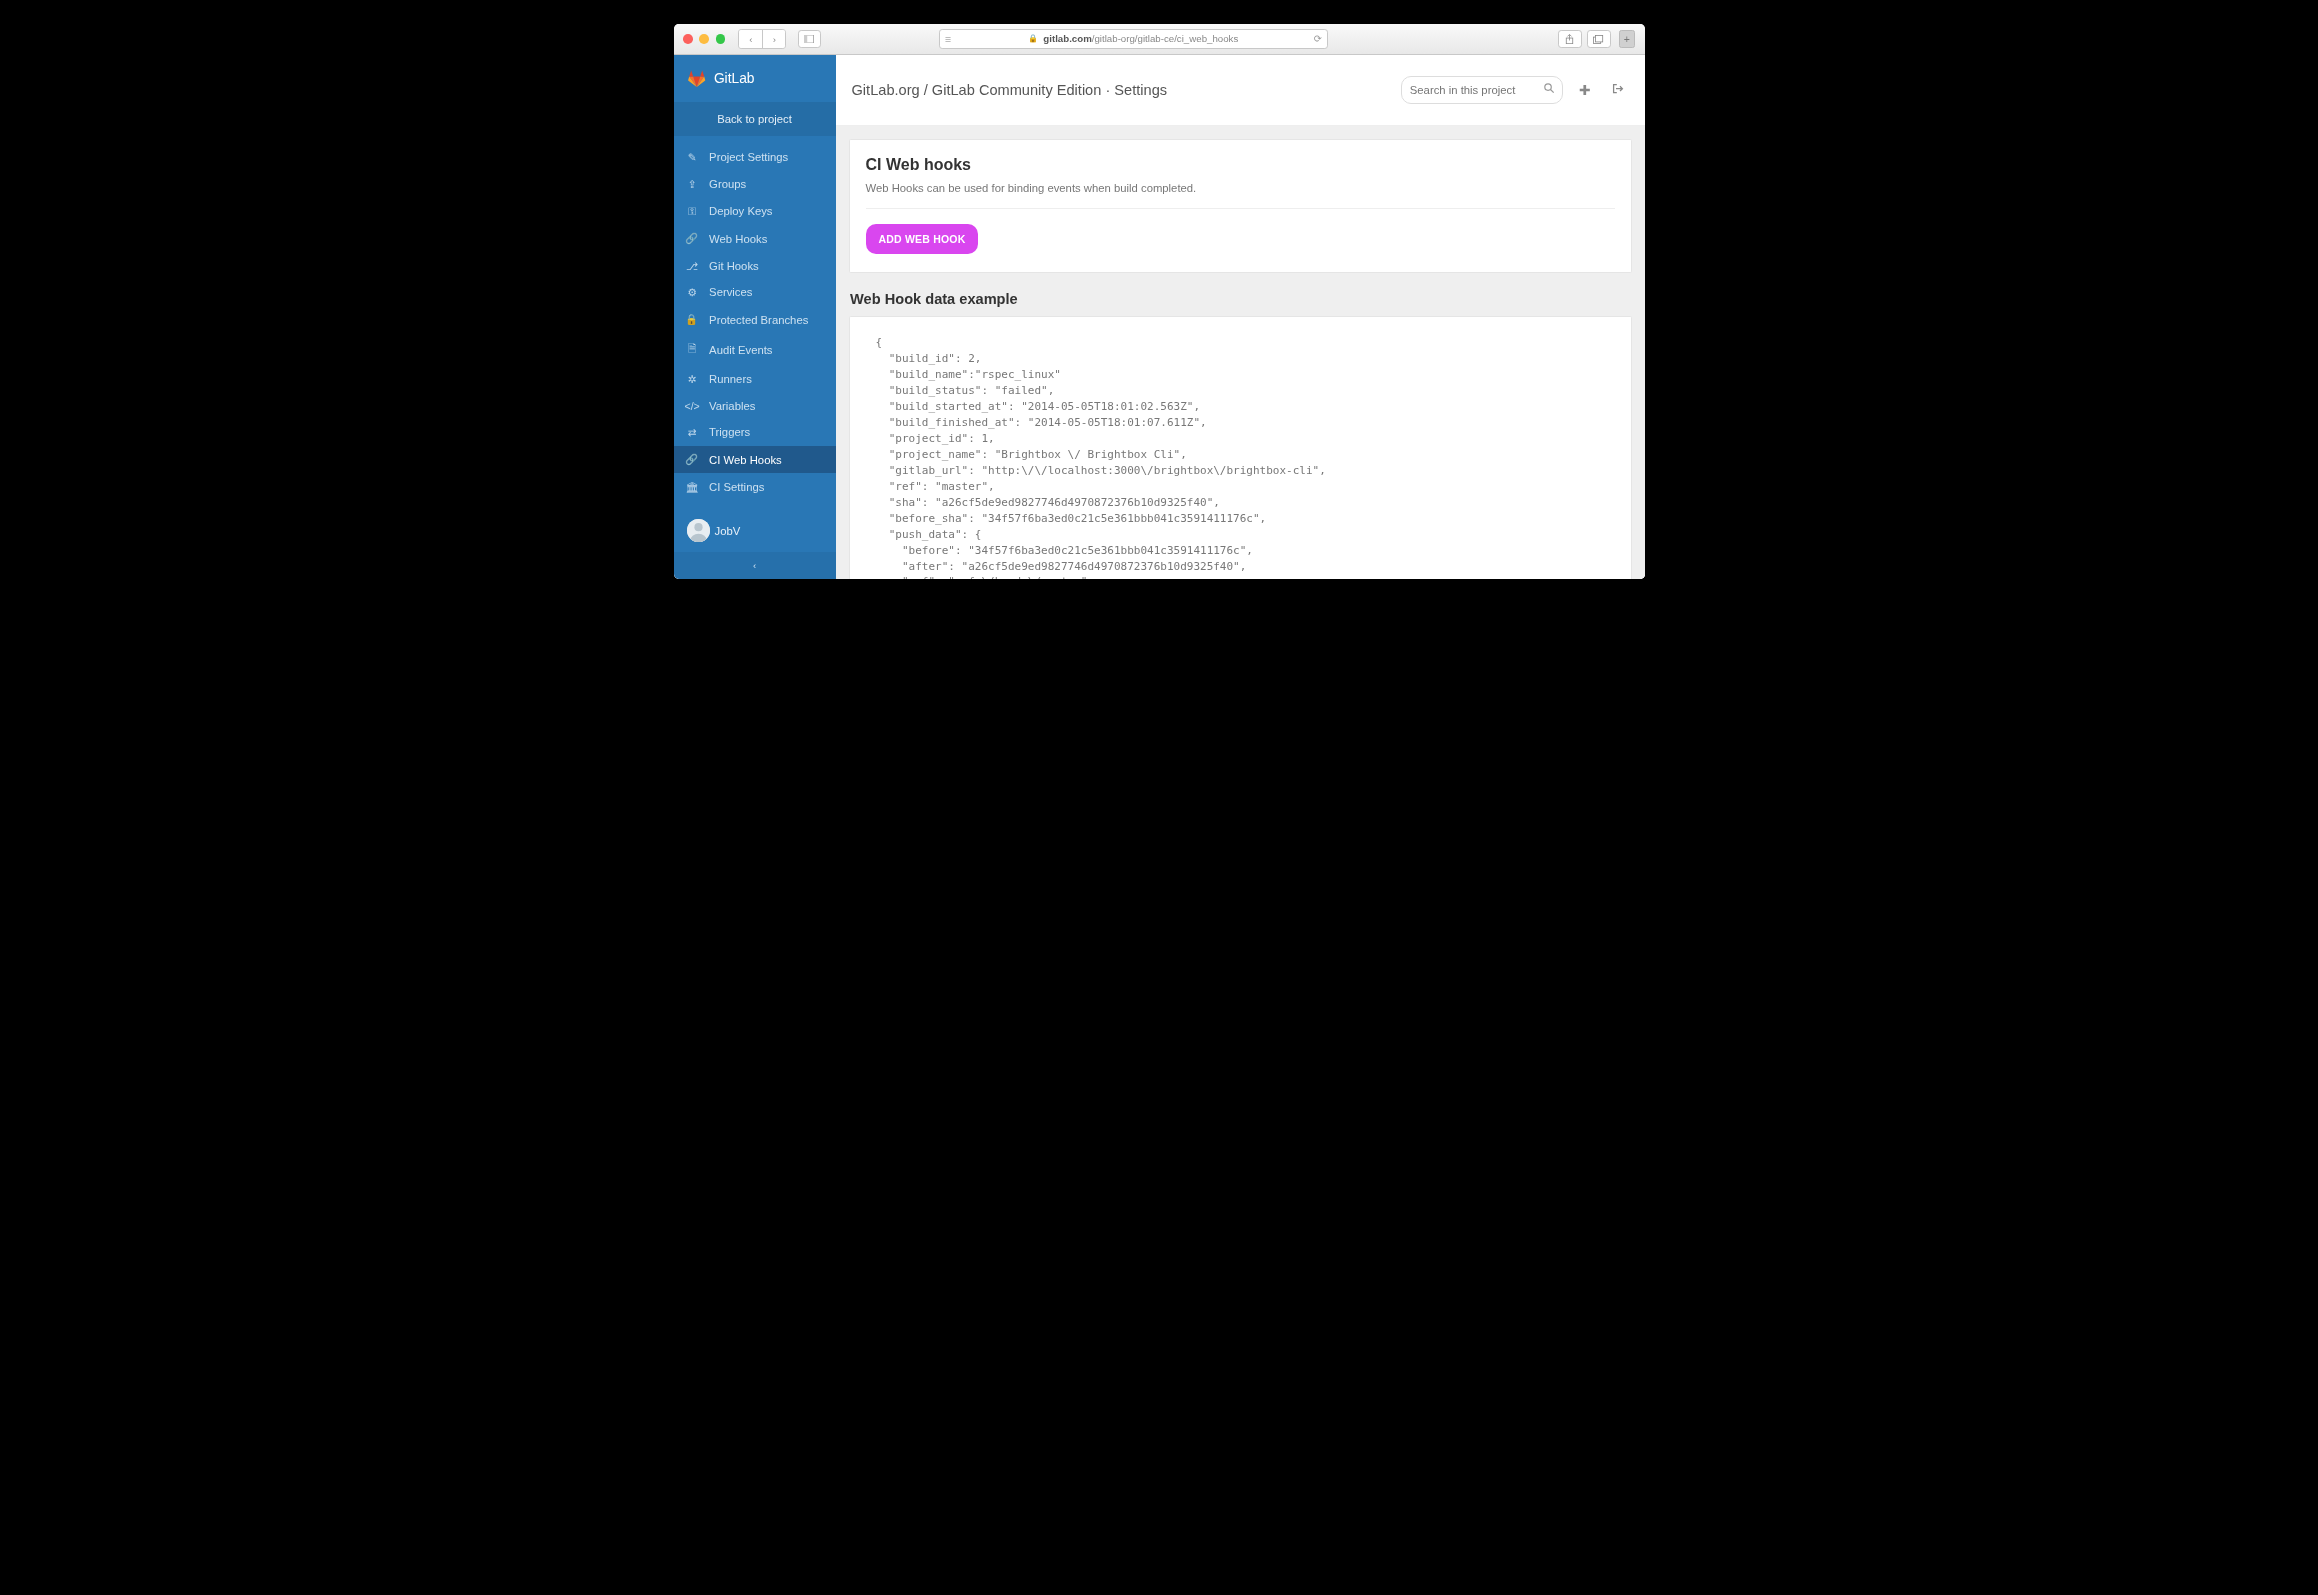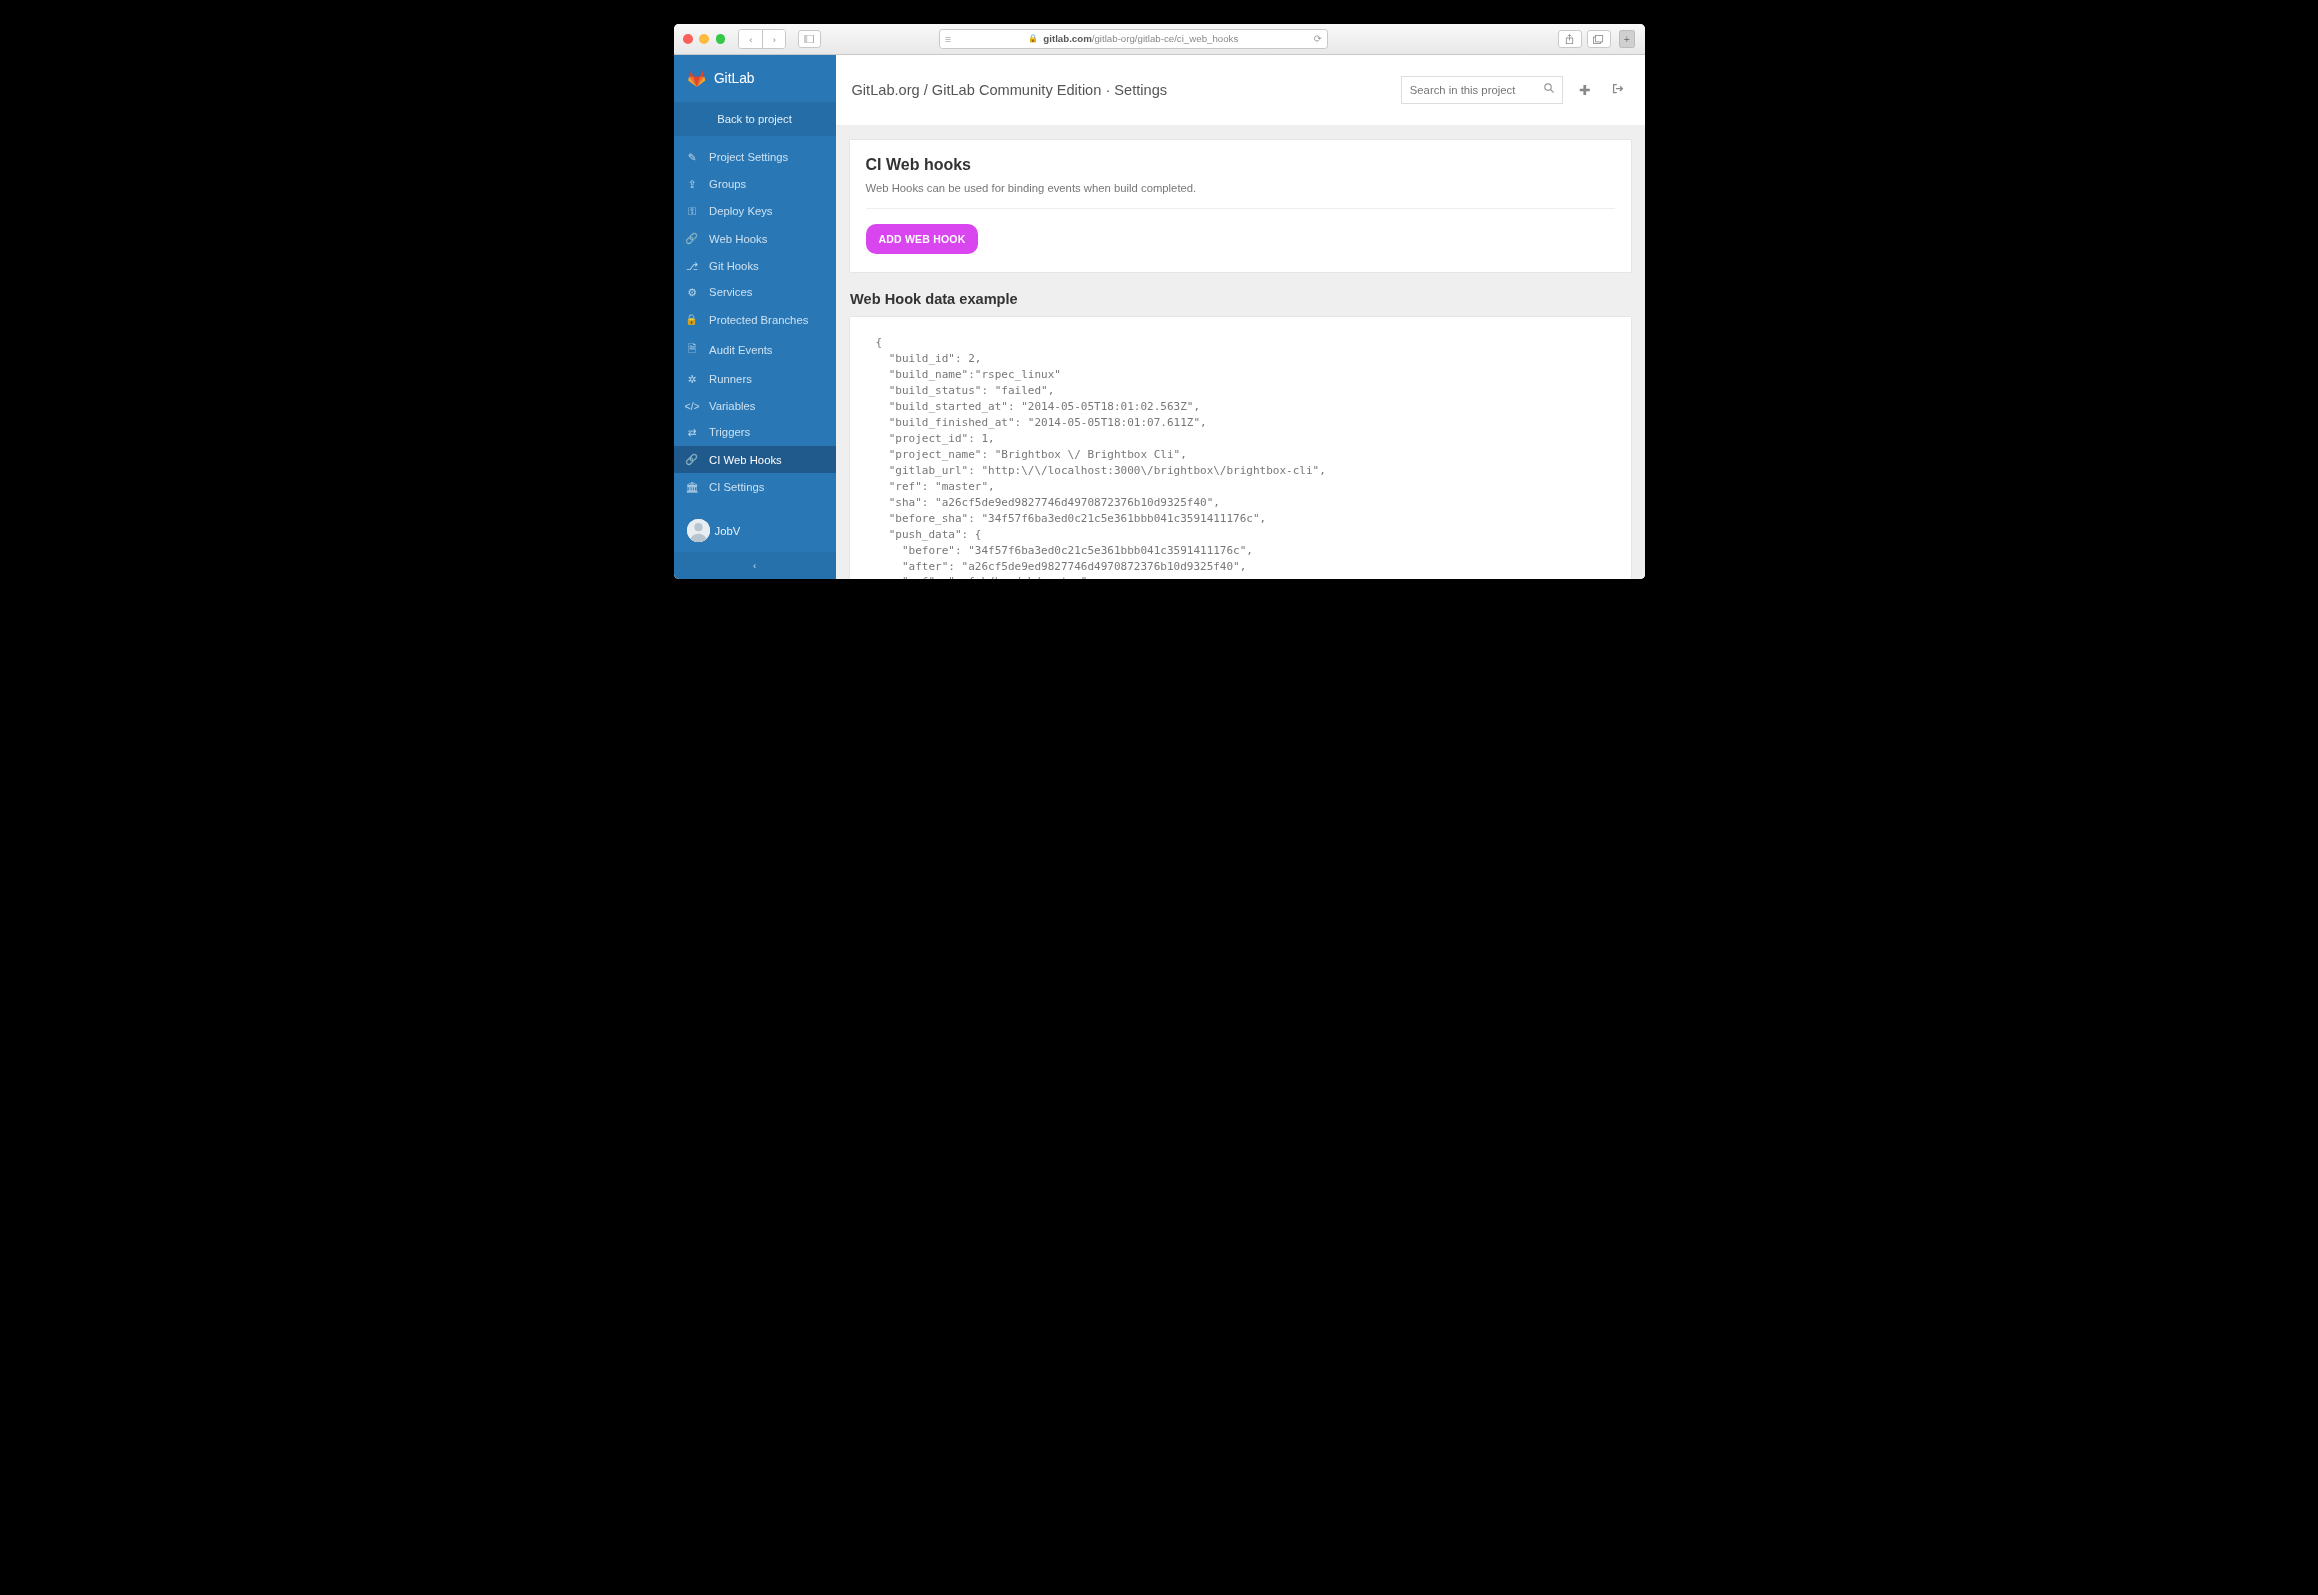--- a/index.html
+++ b/index.html
@@ -58,21 +58,21 @@
 .sidebar-item.active { background: #20598c; color:#fff; }
 .sidebar-user { display:flex; align-items:center; gap:5px; padding: 9.7px 13px; font-size:11.3px; color:#e8f1f9;text-align:right;}
 .avatar-img { width:23px; height:23px; border-radius:50%; background:#d9e4ec; display:inline-block; overflow:hidden;}
 .sidebar-collapse { text-align:center; padding: 8px; color:#cde1f1; font-size:9.7px; background: rgba(0,0,0,0.05);}
 
 
 .main { flex:1; background:#fff; display:flex; flex-direction:column; overflow:hidden;}
 .topbar { display:flex; align-items:center; padding: 21px 16px; border-bottom: 0.8px solid #eee; gap: 11.3px;}
 .breadcrumb { font-size: 14.6px; color:#555; flex:1;}
 .breadcrumb a { color:#555; text-decoration:none;}
-.search-input { width: 162px; height: 27.5px; border: 0.8px solid #ddd; border-radius: 0; padding: 0 27.5px 0 8px; font-size: 11.3px; color:#555; }
+.search-input { width: 162px; height: 27.5px; border: 0.8px solid #ddd; border-radius: 10px; padding: 0 27.5px 0 8px; font-size: 11.3px; color:#555; }
 .search-wrap { position:relative; }
 .search-wrap .sicon { position:absolute; right: 8px; top: 7.3px; color:#888; font-size:11.3px;}
 .topbar-icon { color:#888; font-size:13.8px; cursor:pointer; padding: 3.2px 4.9px;}
 
 .content { flex:1; overflow-y:auto; background:#efefef; padding: 13px;}
 .panel { background:#fff; border: 0.8px solid #e5e5e5; border-radius: 1.6px; }
 .panel-body { padding: 16px 16px 18px; }
 .panel h1 { font-size: 16px; color:#333; margin-bottom: 8px;}
 .panel-desc { color:#777; font-size: 11.3px; padding-bottom: 14.6px; border-bottom: 0.8px solid #eee;}
 .form-row { display:flex; align-items:center; padding: 16px 0; gap: 16px; border-bottom: 0.8px solid #eee;}

